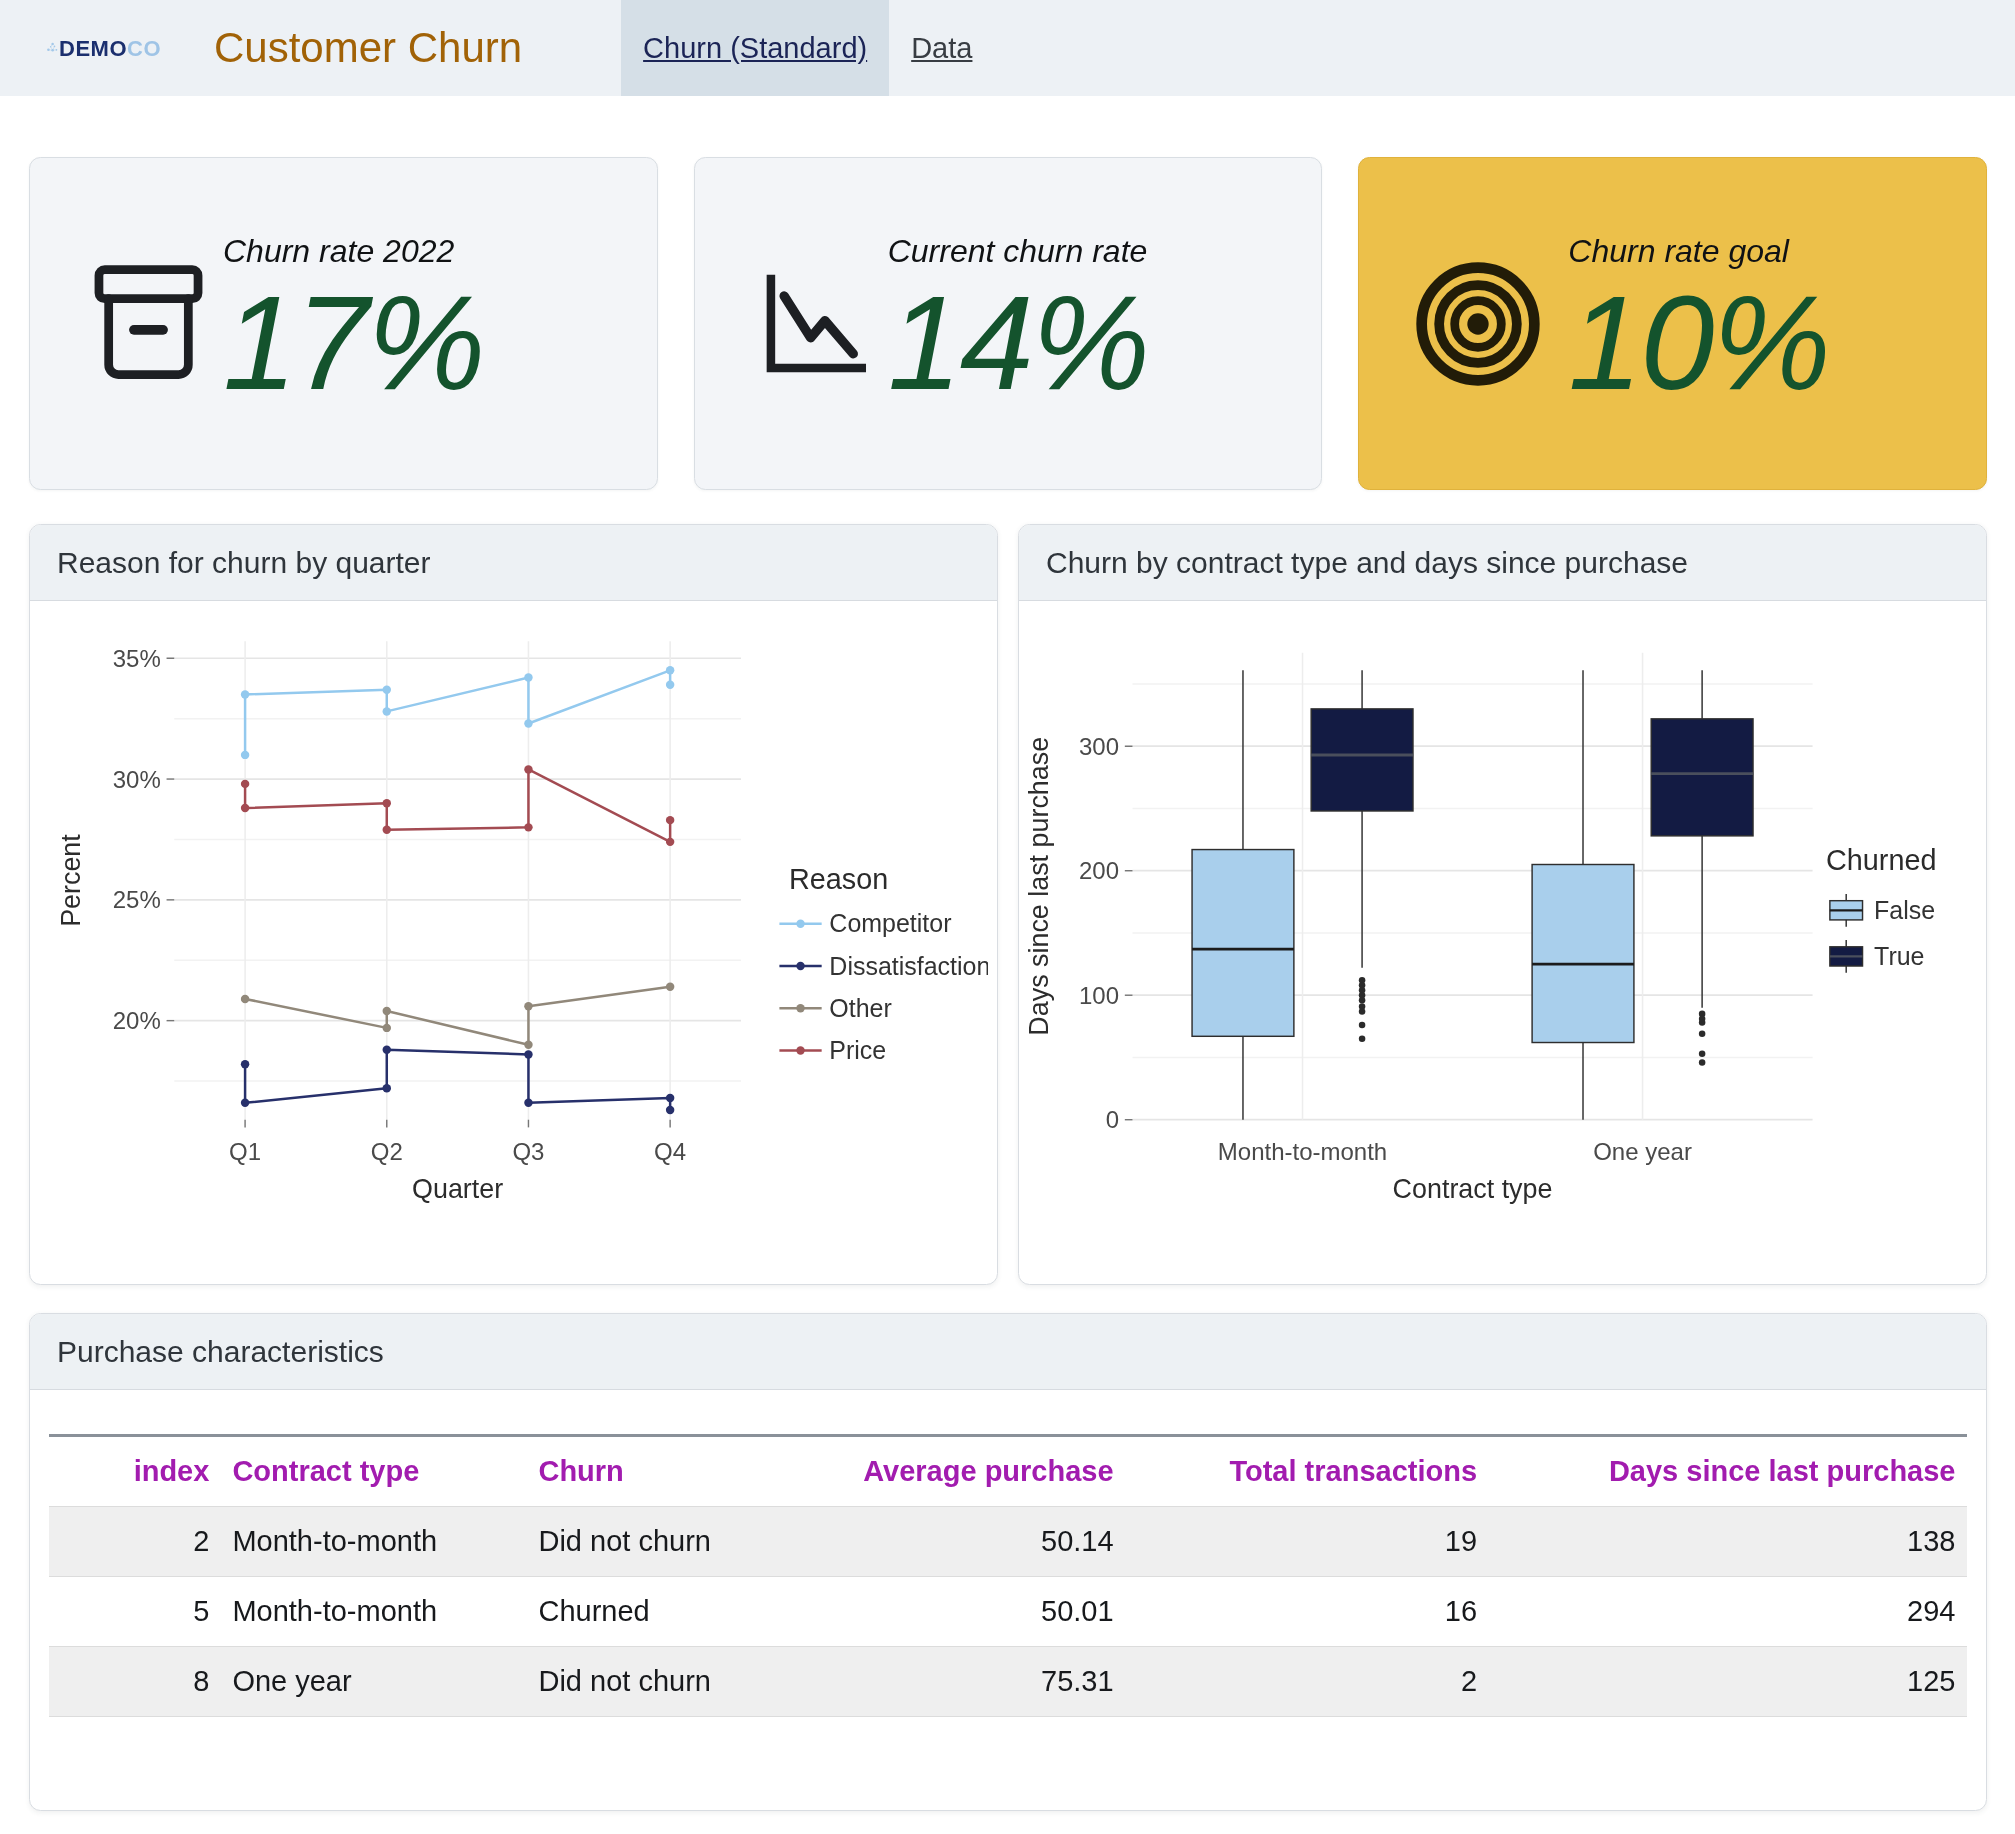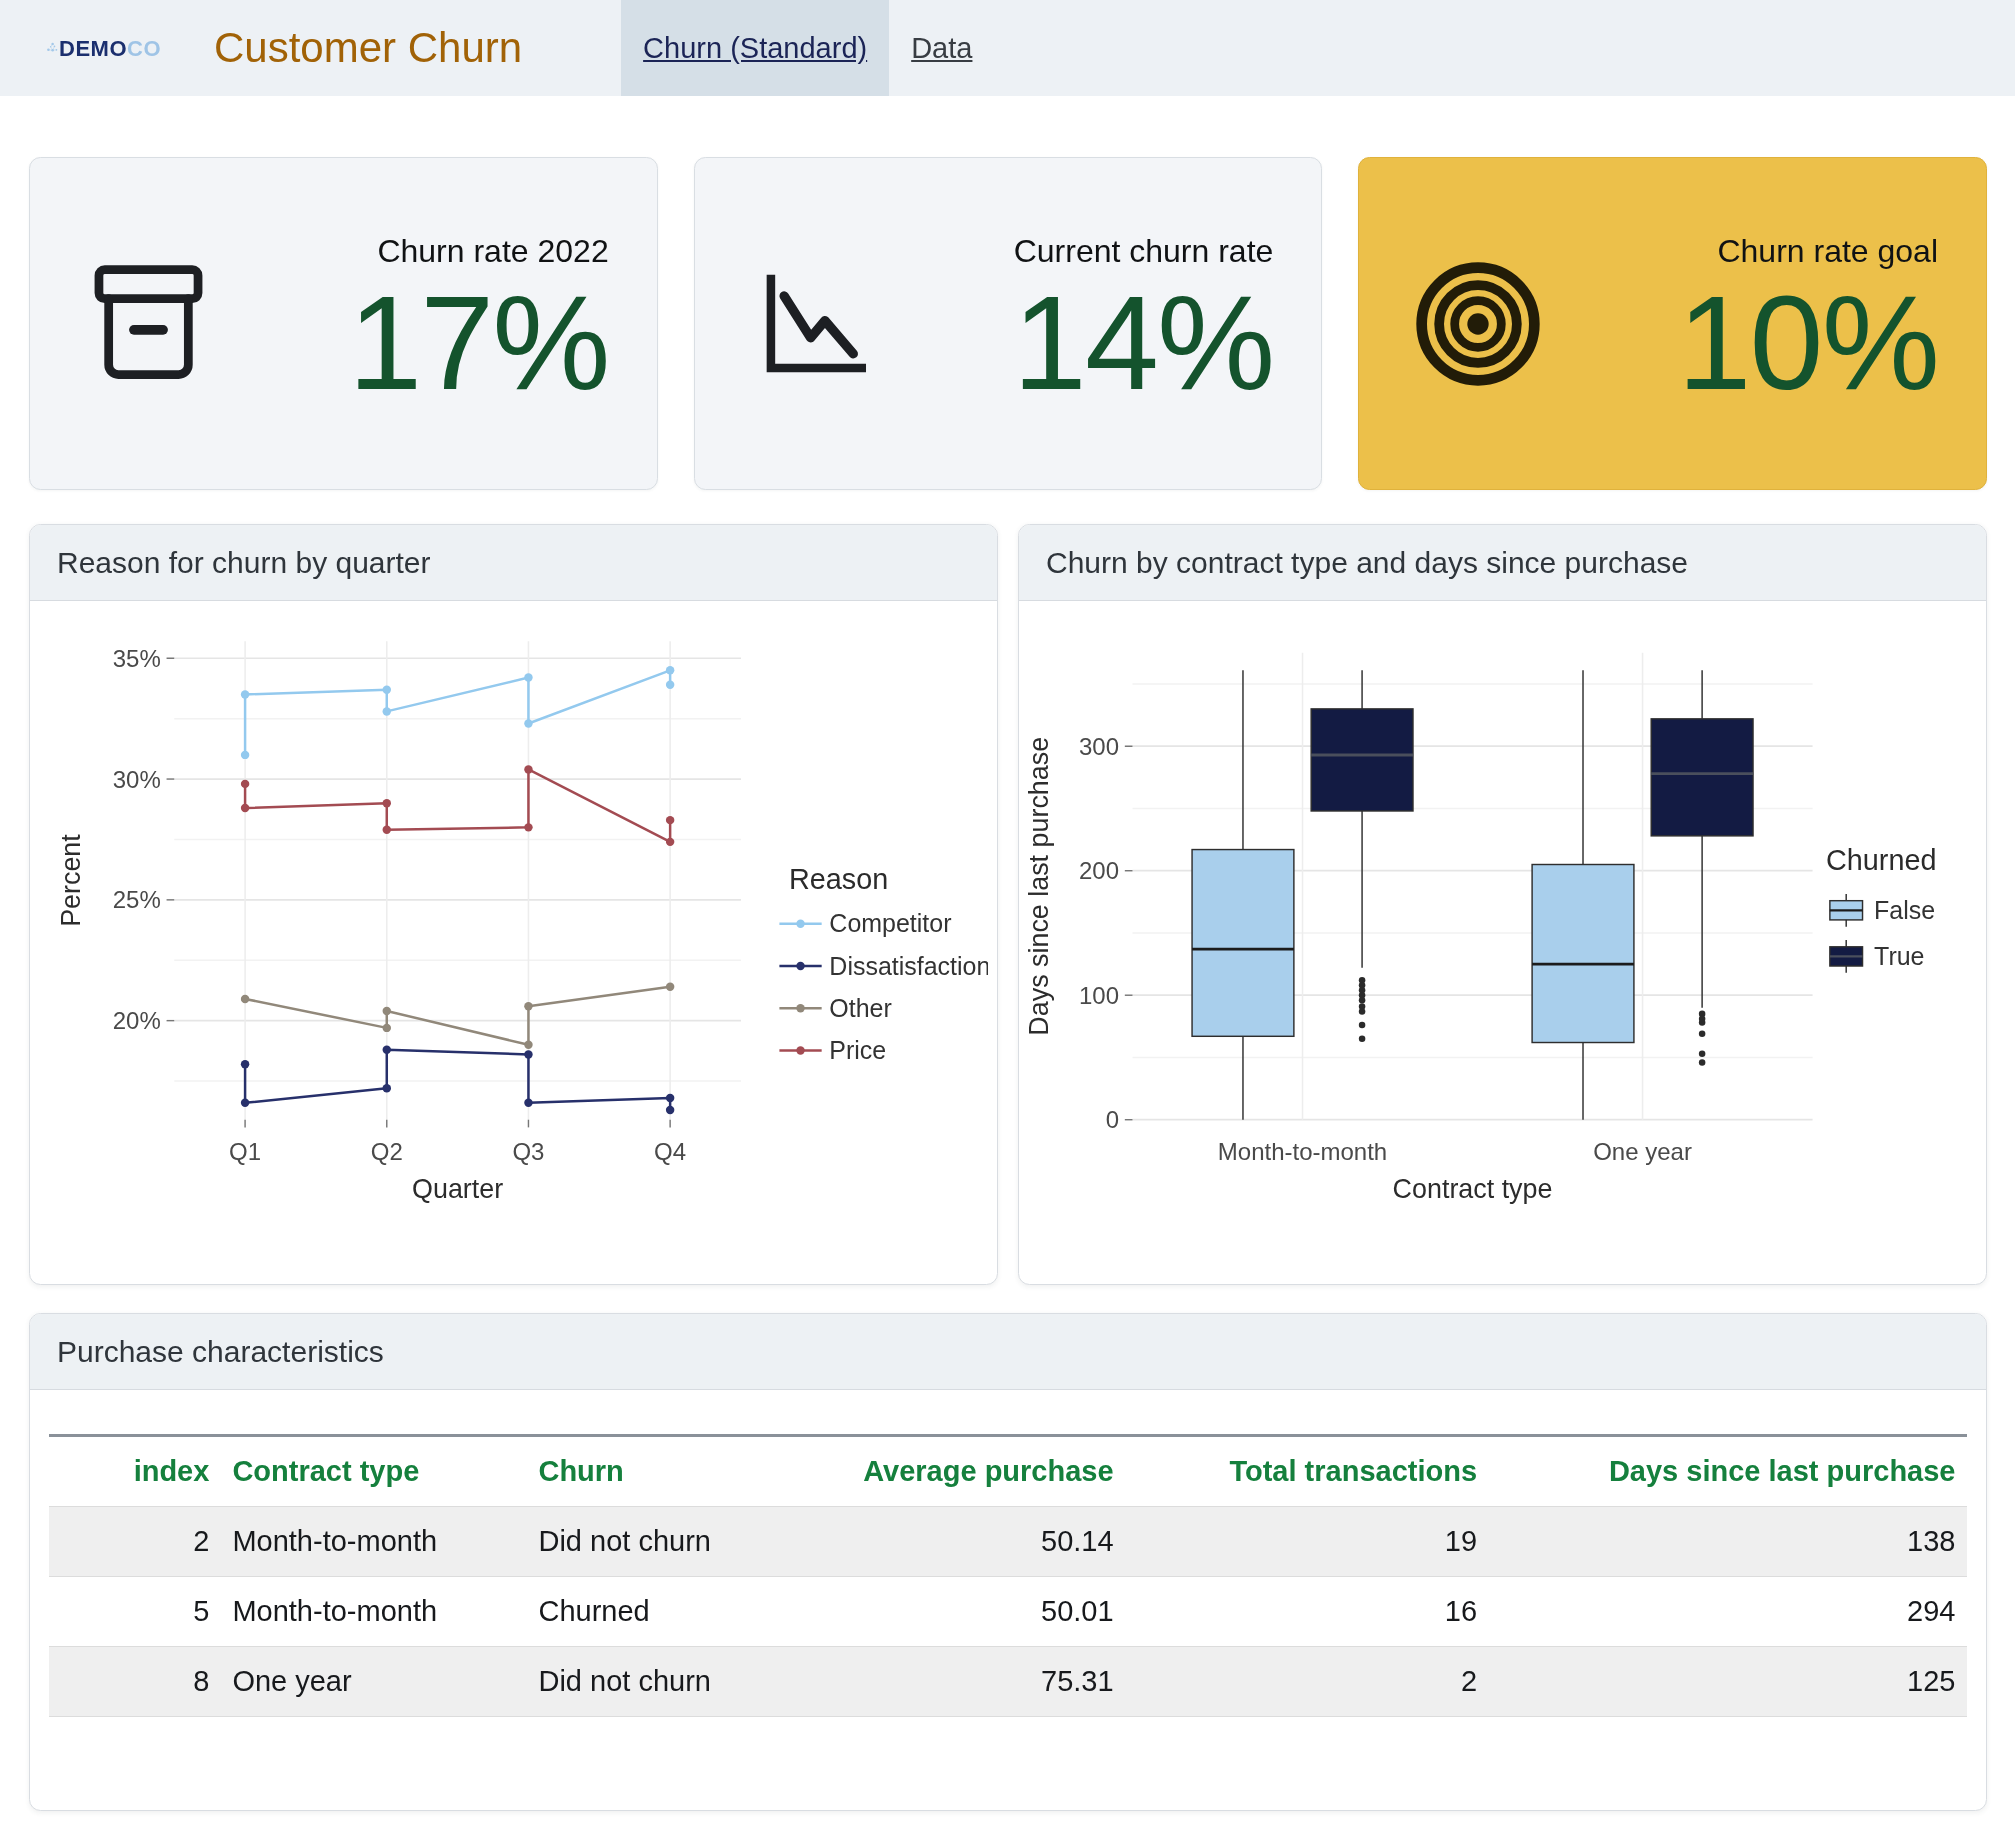--- a/index.html
+++ b/index.html
@@ -14,38 +14,38 @@
   .page-title{font-size:42px;font-weight:500;color:#a16207;margin:0 0 0 53px;align-self:center;white-space:nowrap;}
   .tabs{display:flex;margin-left:99px;}
   .tab{display:flex;align-items:center;padding:0 22px;font-size:29px;color:#383d43;cursor:pointer;white-space:nowrap;text-decoration:underline;}
   .tab.active{background:#d5dfe7;color:#1b2456;}
 
   
   .kpi-row{display:flex;gap:36px;margin:61px 29px 0 29px;}
   .card{flex:1;height:331px;background:#f3f5f8;border:1px solid #d9dee3;border-radius:11.5px;display:flex;align-items:center;box-shadow:0 1px 2.9px rgba(40,50,60,.05);}
   .card.gold{background:#ecc04a;border-color:#e0b23c;gap:16px;}
   .card .icon{margin-left:44px;flex:0 0 149px;display:flex;justify-content:center;align-items:center;}
-  .card .meta{flex:1;display:flex;flex-direction:column;align-items:flex-end;margin-right:48px;}
+  .card .meta{flex:1;display:flex;flex-direction:column;align-items:flex-start;margin-right:48px;font-style:italic;}
   .card .meta .t{font-size:32px;color:#101214;margin-bottom:3.8px;}
   .card .meta .v{font-size:133px;line-height:1.05;color:#14532d;letter-spacing:-1.9px;}
 
   
   .charts-row{display:flex;gap:20px;margin:34px 29px 0 29px;}
   .panel{background:#ffffff;border:1px solid #d9dde2;border-radius:11.5px;overflow:hidden;box-shadow:0 1.9px 4.8px rgba(40,50,60,.07);}
   .charts-row .panel{flex:1;height:759px;}
   .panel-head{background:#edf1f4;border-bottom:1px solid #d7dbe0;padding:0 27px;height:75px;display:flex;align-items:center;font-size:30px;color:#2f353b;}
   .panel-body{position:relative;}
   svg.chart{display:block;}
   svg text{font-family:"Liberation Sans","DejaVu Sans",sans-serif;}
 
   
   .table-panel{margin:28px 29px 0 29px;height:496px;}
   .table-wrap{padding:44px 19px 0 19px;}
   table.purchase{width:100%;border-collapse:collapse;border-top:3.8px solid #8a9199;font-size:29px;}
-  table.purchase th{font-weight:bold;padding:18px 11.5px;color:#15803d;white-space:nowrap;}
+  table.purchase th{font-weight:bold;padding:18px 11.5px;color:#a21caf;white-space:nowrap;}
   table.purchase td{padding:18px 11.5px;white-space:nowrap;}
   table.purchase thead tr{border-bottom:1px solid #dcdcdc;}
   table.purchase tbody tr{border-bottom:1px solid #dcdcdc;}
   tr.striped{background:#efefef;}
   .al{text-align:left;}
   .ar{text-align:right;}
 </style>
 </head>
 <body>
 

